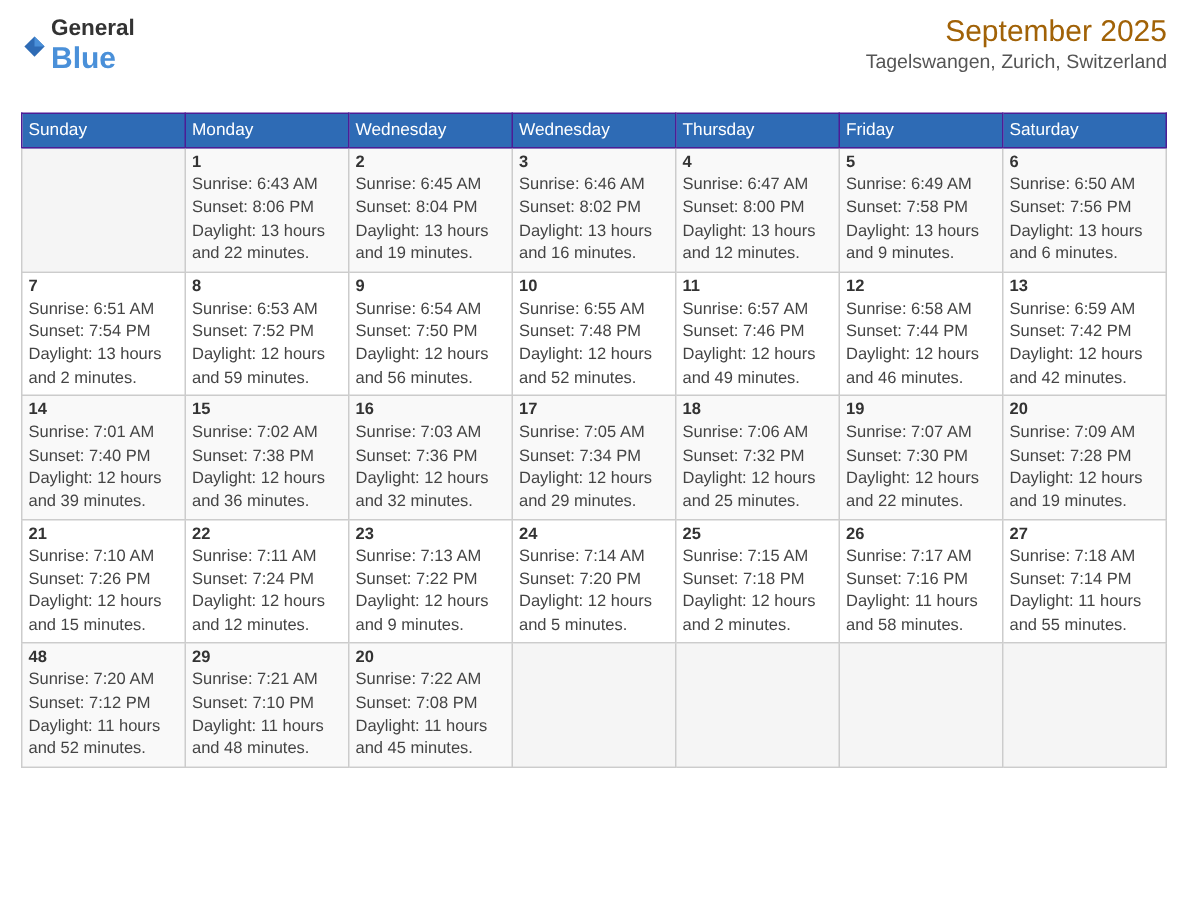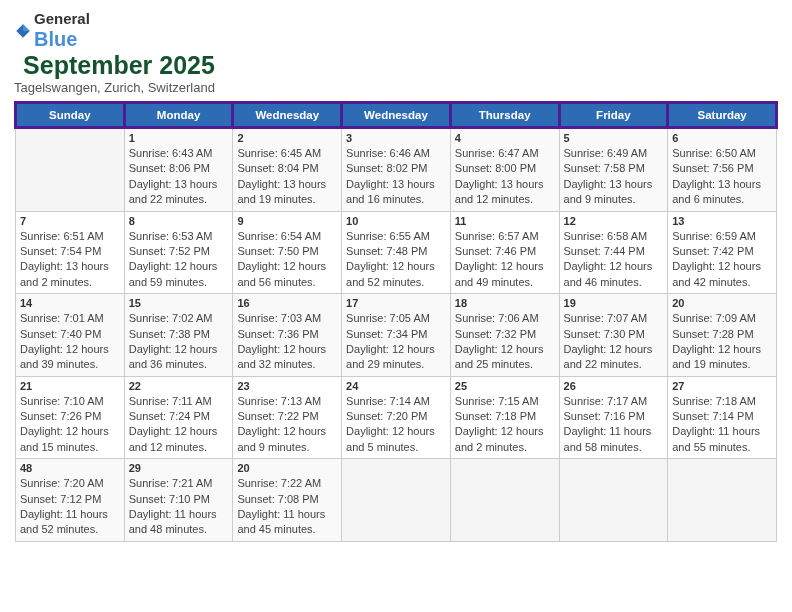--- a/index.html
+++ b/index.html
@@ -11,22 +11,21 @@
       overflow: hidden;
     }
     .container {
       width: 792px;
       padding: 10px 14px 10px 14px;
     }
     .header-row {
       display: flex;
       justify-content: space-between;
       align-items: flex-start;
-      margin-bottom: 6px;
-      flex-direction: column;
+      margin-bottom: 24px;
     }
     .logo {
       display: flex;
       align-items: center;
       gap: 2px;
     }
     .logo-text-general {
       font-size: 15px;
       font-weight: bold;
       color: #333;
@@ -37,41 +36,41 @@
       color: #4a90d9;
     }
     .logo-icon {
       width: 18px;
       height: 18px;
     }
     .title-block {
       text-align: right;
     }
     .month-title {
-      font-size: 25px;
-      font-weight: bold;
-      color: #14532d;
+      font-size: 20px;
+      font-weight: normal;
+      color: #a16207;
     }
     .location {
       font-size: 13px;
       color: #555;
     }
     .calendar-table {
       width: 100%;
       border-collapse: collapse;
       border: 1px solid #ccc;
     }
     .calendar-table th {
       background-color: #2e6bb5;
       color: #fff;
       font-size: 11.5px;
-      font-weight: bold;
+      font-weight: normal;
       padding: 5px 4px;
-      text-align: center;
-      border: 3px solid #4c1d95;
+      text-align: left;
+      border: 1px solid #4c1d95;
     }
     .calendar-table td {
       vertical-align: top;
       border: 1px solid #ccc;
       padding: 3px 4px;
       width: calc(100% / 7);
       min-height: 70px;
       font-size: 9.5px;
       color: #333;
       background: #fff;

